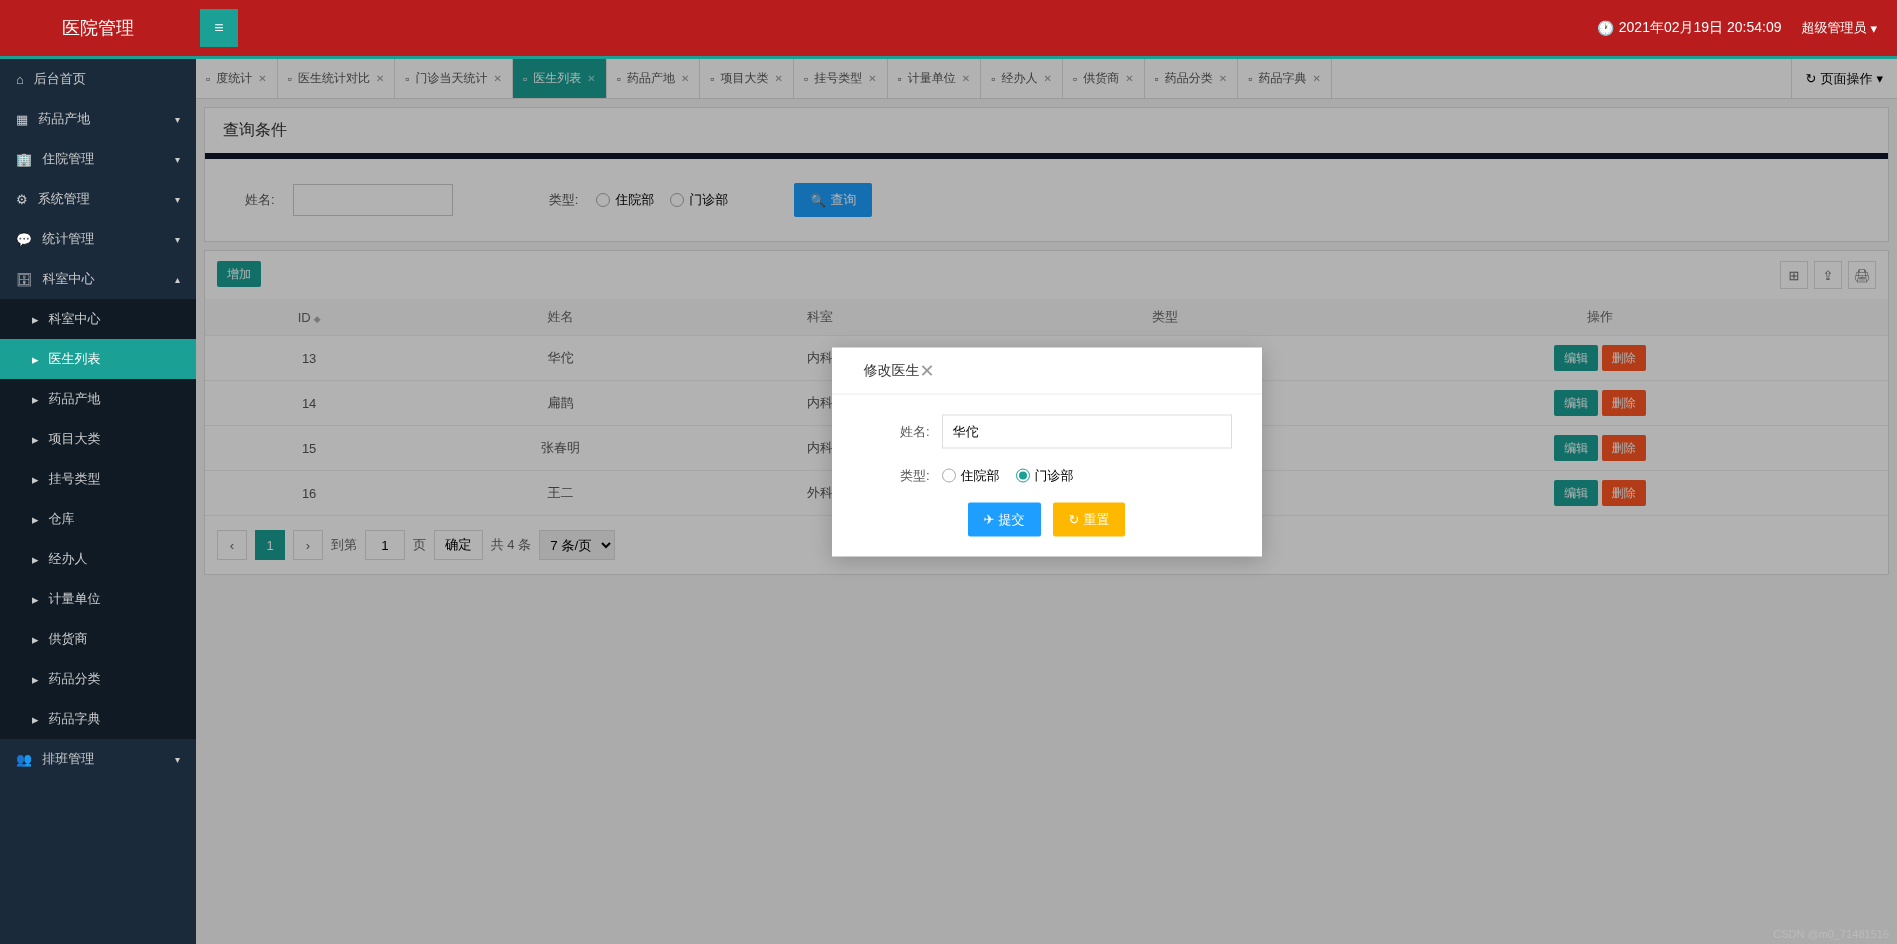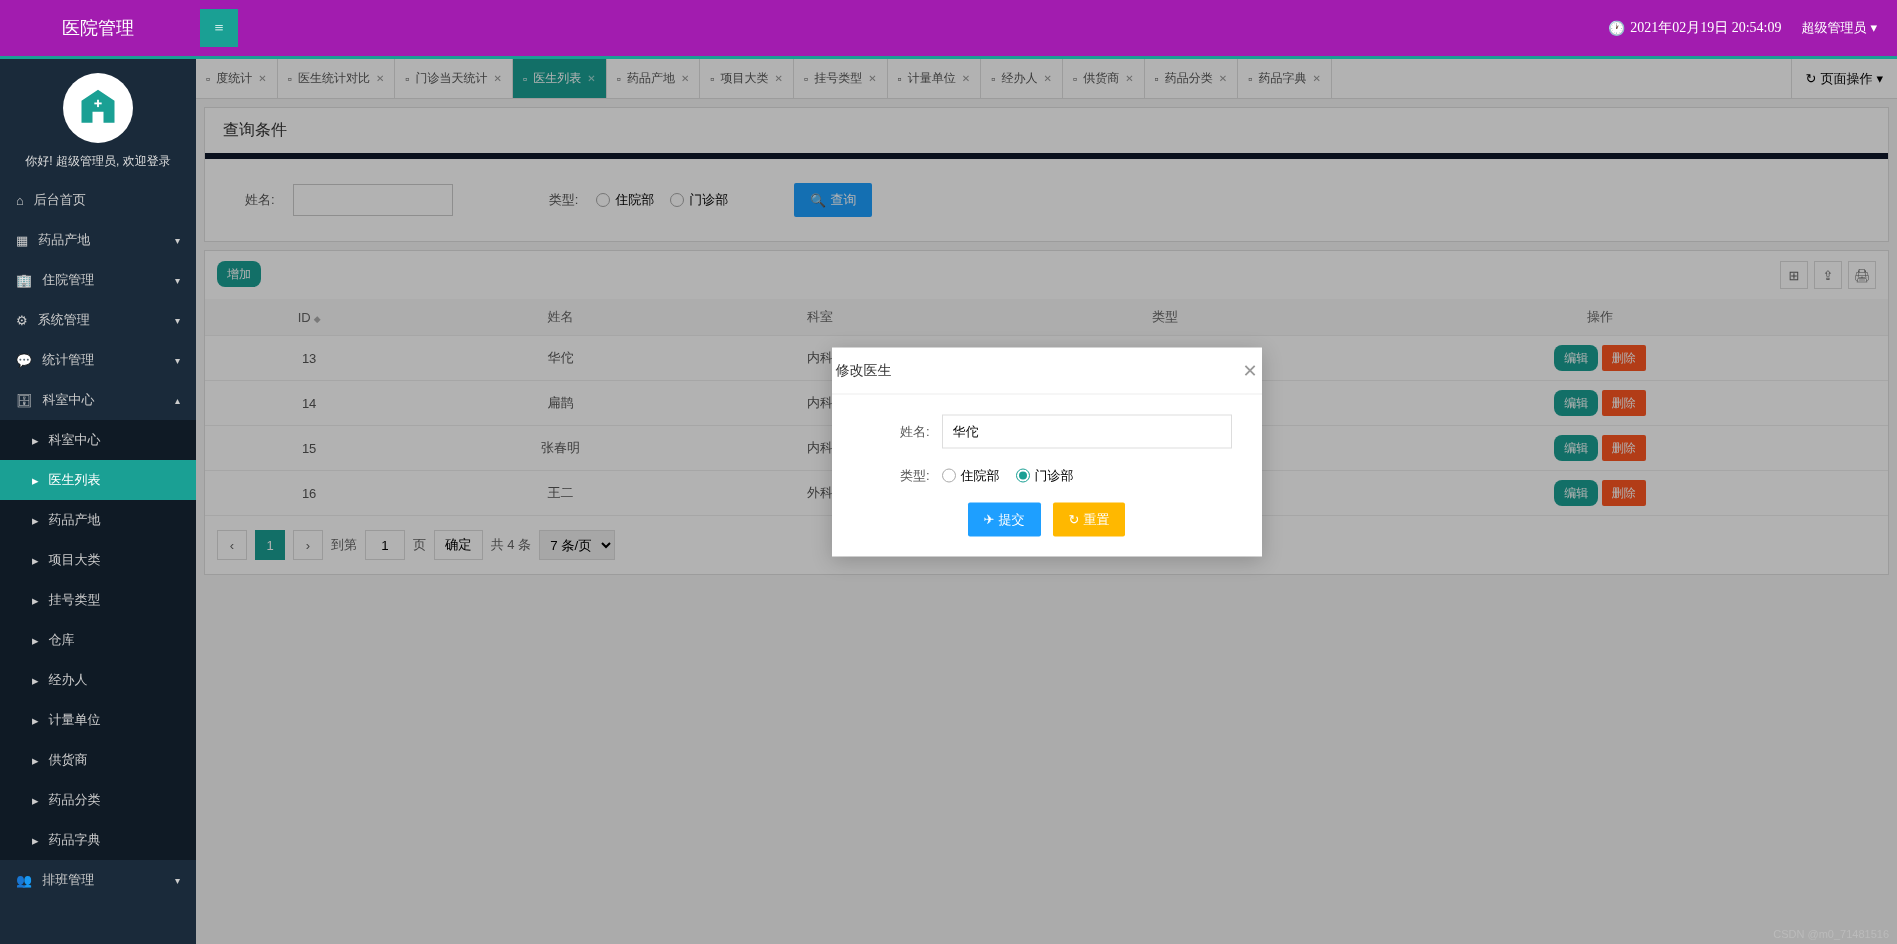--- a/index.html
+++ b/index.html
@@ -1,17 +1,17 @@
 <!DOCTYPE html>
 <html><head>
 <meta charset="utf-8">
 <style>
 * { box-sizing: border-box; margin: 0; padding: 0; }
 body { font-family: "Microsoft YaHei", Arial, sans-serif; font-size: 13px; background: #f5f5f5; overflow: hidden; }
-.top-header { height: 56px; background: #a21caf; color: #fff; display: flex; align-items: center; font-family: Liberation Serif, serif; }
+.top-header { height: 56px; background: #b91c1c; color: #fff; display: flex; align-items: center; }
 .brand { width: 196px; text-align: center; font-size: 18px; font-weight: 500; }
 .menu-toggle { width: 38px; height: 38px; background: #1aa094; display: flex; align-items: center; justify-content: center; cursor: pointer; margin-left: 4px; }
 .menu-toggle span { color: #fff; font-size: 16px; }
 .header-right { margin-left: auto; display: flex; align-items: center; padding-right: 20px; gap: 20px; }
 .clock { display: flex; align-items: center; gap: 4px; font-size: 14px; }
 .user-menu { display: flex; align-items: center; gap: 4px; cursor: pointer; }
 .layout { display: flex; height: calc(100vh - 56px); }
 .sidebar { width: 196px; background: #1a2a3a; color: #fff; overflow-y: auto; border-top: 3px solid #1aa094; }
 .avatar-box { text-align: center; padding: 14px 0 10px; }
 .avatar { width: 70px; height: 70px; border-radius: 50%; background: #fff; margin: 0 auto; display: flex; align-items: center; justify-content: center; }
@@ -33,40 +33,40 @@
 .content { flex: 1; padding: 0 8px 8px; overflow: auto; background: #f5f5f5; }
 .panel { background: #fff; border: 1px solid #e0e0e0; margin-top: 8px; }
 .panel-title { padding: 12px 18px; font-size: 16px; color: #333; border-bottom: 6px solid #0f172a; }
 .filter-row { padding: 24px 40px; display: flex; align-items: center; gap: 18px; }
 .filter-label { color: #555; font-size: 13px; }
 .text-input { height: 32px; width: 160px; border: 1px solid #ccc; padding: 0 8px; font-size: 13px; }
 .radio-group { display: flex; align-items: center; gap: 16px; }
 .btn { height: 34px; padding: 0 16px; border: none; border-radius: 2px; cursor: pointer; font-size: 13px; display: inline-flex; align-items: center; gap: 4px; }
 .btn-primary { background: #1e9fff; color: #fff; }
 .btn-warn { background: #ffb800; color: #fff; }
-.btn-teal { background: #1aa094; color: #fff; border-radius: 8px; }
+.btn-teal { background: #1aa094; color: #fff; }
 .btn-sm { height: 26px; padding: 0 10px; font-size: 12px; }
 .btn-red { background: #ff5722; color: #fff; }
 .toolbar { padding: 10px 12px; display: flex; justify-content: space-between; }
 .tool-icons { display: flex; gap: 6px; }
 .tool-icon { width: 28px; height: 28px; border: 1px solid #ddd; display: flex; align-items: center; justify-content: center; cursor: pointer; color: #666; }
 table { width: 100%; border-collapse: collapse; }
 th, td { padding: 9px 8px; text-align: center; border-bottom: 1px solid #eee; font-size: 13px; color: #555; }
 th { background: #f8f8f8; font-weight: normal; color: #666; }
 .sort-ind { font-size: 9px; opacity: 0.5; margin-left: 3px; }
 .type-red { color: #ff5722; }
 .type-blue { color: #1e9fff; }
 .pager { padding: 14px 12px; display: flex; align-items: center; gap: 8px; color: #666; font-size: 13px; }
 .pg-btn { width: 30px; height: 30px; border: 1px solid #ddd; background: #fff; display: flex; align-items: center; justify-content: center; cursor: pointer; }
 .pg-cur { background: #1aa094; color: #fff; border-color: #1aa094; }
 .pg-input { width: 40px; height: 30px; border: 1px solid #ddd; text-align: center; }
 .pg-select { height: 30px; border: 1px solid #ddd; padding: 0 6px; }
 .overlay { position: absolute; inset: 0; background: rgba(0,0,0,0.3); }
 .dialog { position: absolute; left: 50%; top: calc(50% - 50px); transform: translate(-50%, -50%); width: 430px; background: #fff; box-shadow: 0 4px 20px rgba(0,0,0,0.2); }
-.dlg-head { padding: 12px 4px; border-bottom: 1px solid #eee; display: flex; justify-content: space-between; align-items: center; }
+.dlg-head { padding: 12px 32px; border-bottom: 1px solid #eee; display: flex; align-items: center; }
 .dlg-title { font-size: 14px; color: #333; }
 .dlg-close { cursor: pointer; font-size: 18px; color: #999; }
 .dlg-body { padding: 20px 30px; }
 .form-row { display: flex; align-items: center; margin-bottom: 18px; }
 .form-label { width: 80px; text-align: right; padding-right: 12px; color: #555; font-size: 13px; }
 .form-control { flex: 1; height: 34px; border: 1px solid #ddd; padding: 0 10px; font-size: 13px; display: flex; align-items: center; justify-content: space-between; }
 .form-control.input { }
 .form-control.select::after { content: '▾'; color: #999; font-size: 10px; }
 .radio-lbl { display: flex; align-items: center; gap: 5px; cursor: pointer; }
 .radio-circ { width: 14px; height: 14px; border: 1px solid #aaa; border-radius: 50%; display: inline-flex; align-items: center; justify-content: center; }
@@ -90,30 +90,20 @@
     </div>
     <div class="user-menu">
       <span>超级管理员</span>
       <span>▾</span>
     </div>
   </div>
 </div>
 
 <div class="layout">
   <div class="sidebar">
-    <div class="avatar-box">
-      <div class="avatar">
-        <svg viewBox="0 0 24 24">
-            <path fill="#1aa094" d="M12 2L3 8v12h6v-6h6v6h6V8z"></path>
-            <rect x="10" y="9" width="4" height="1" fill="#fff"></rect>
-            <rect x="11.5" y="7.5" width="1" height="4" fill="#fff"></rect>
-          </svg>
-      </div>
-      <div class="greet">你好! 超级管理员, 欢迎登录</div>
-    </div>
     <ul class="menu" id="main-menu">
         <li class="menu-item">
           <span>⌂</span>
           <span>后台首页</span>
         </li>
         <li class="menu-item expand">
           <span>▦</span>
           <span>药品产地</span>
         </li>
         <li class="menu-item expand">

